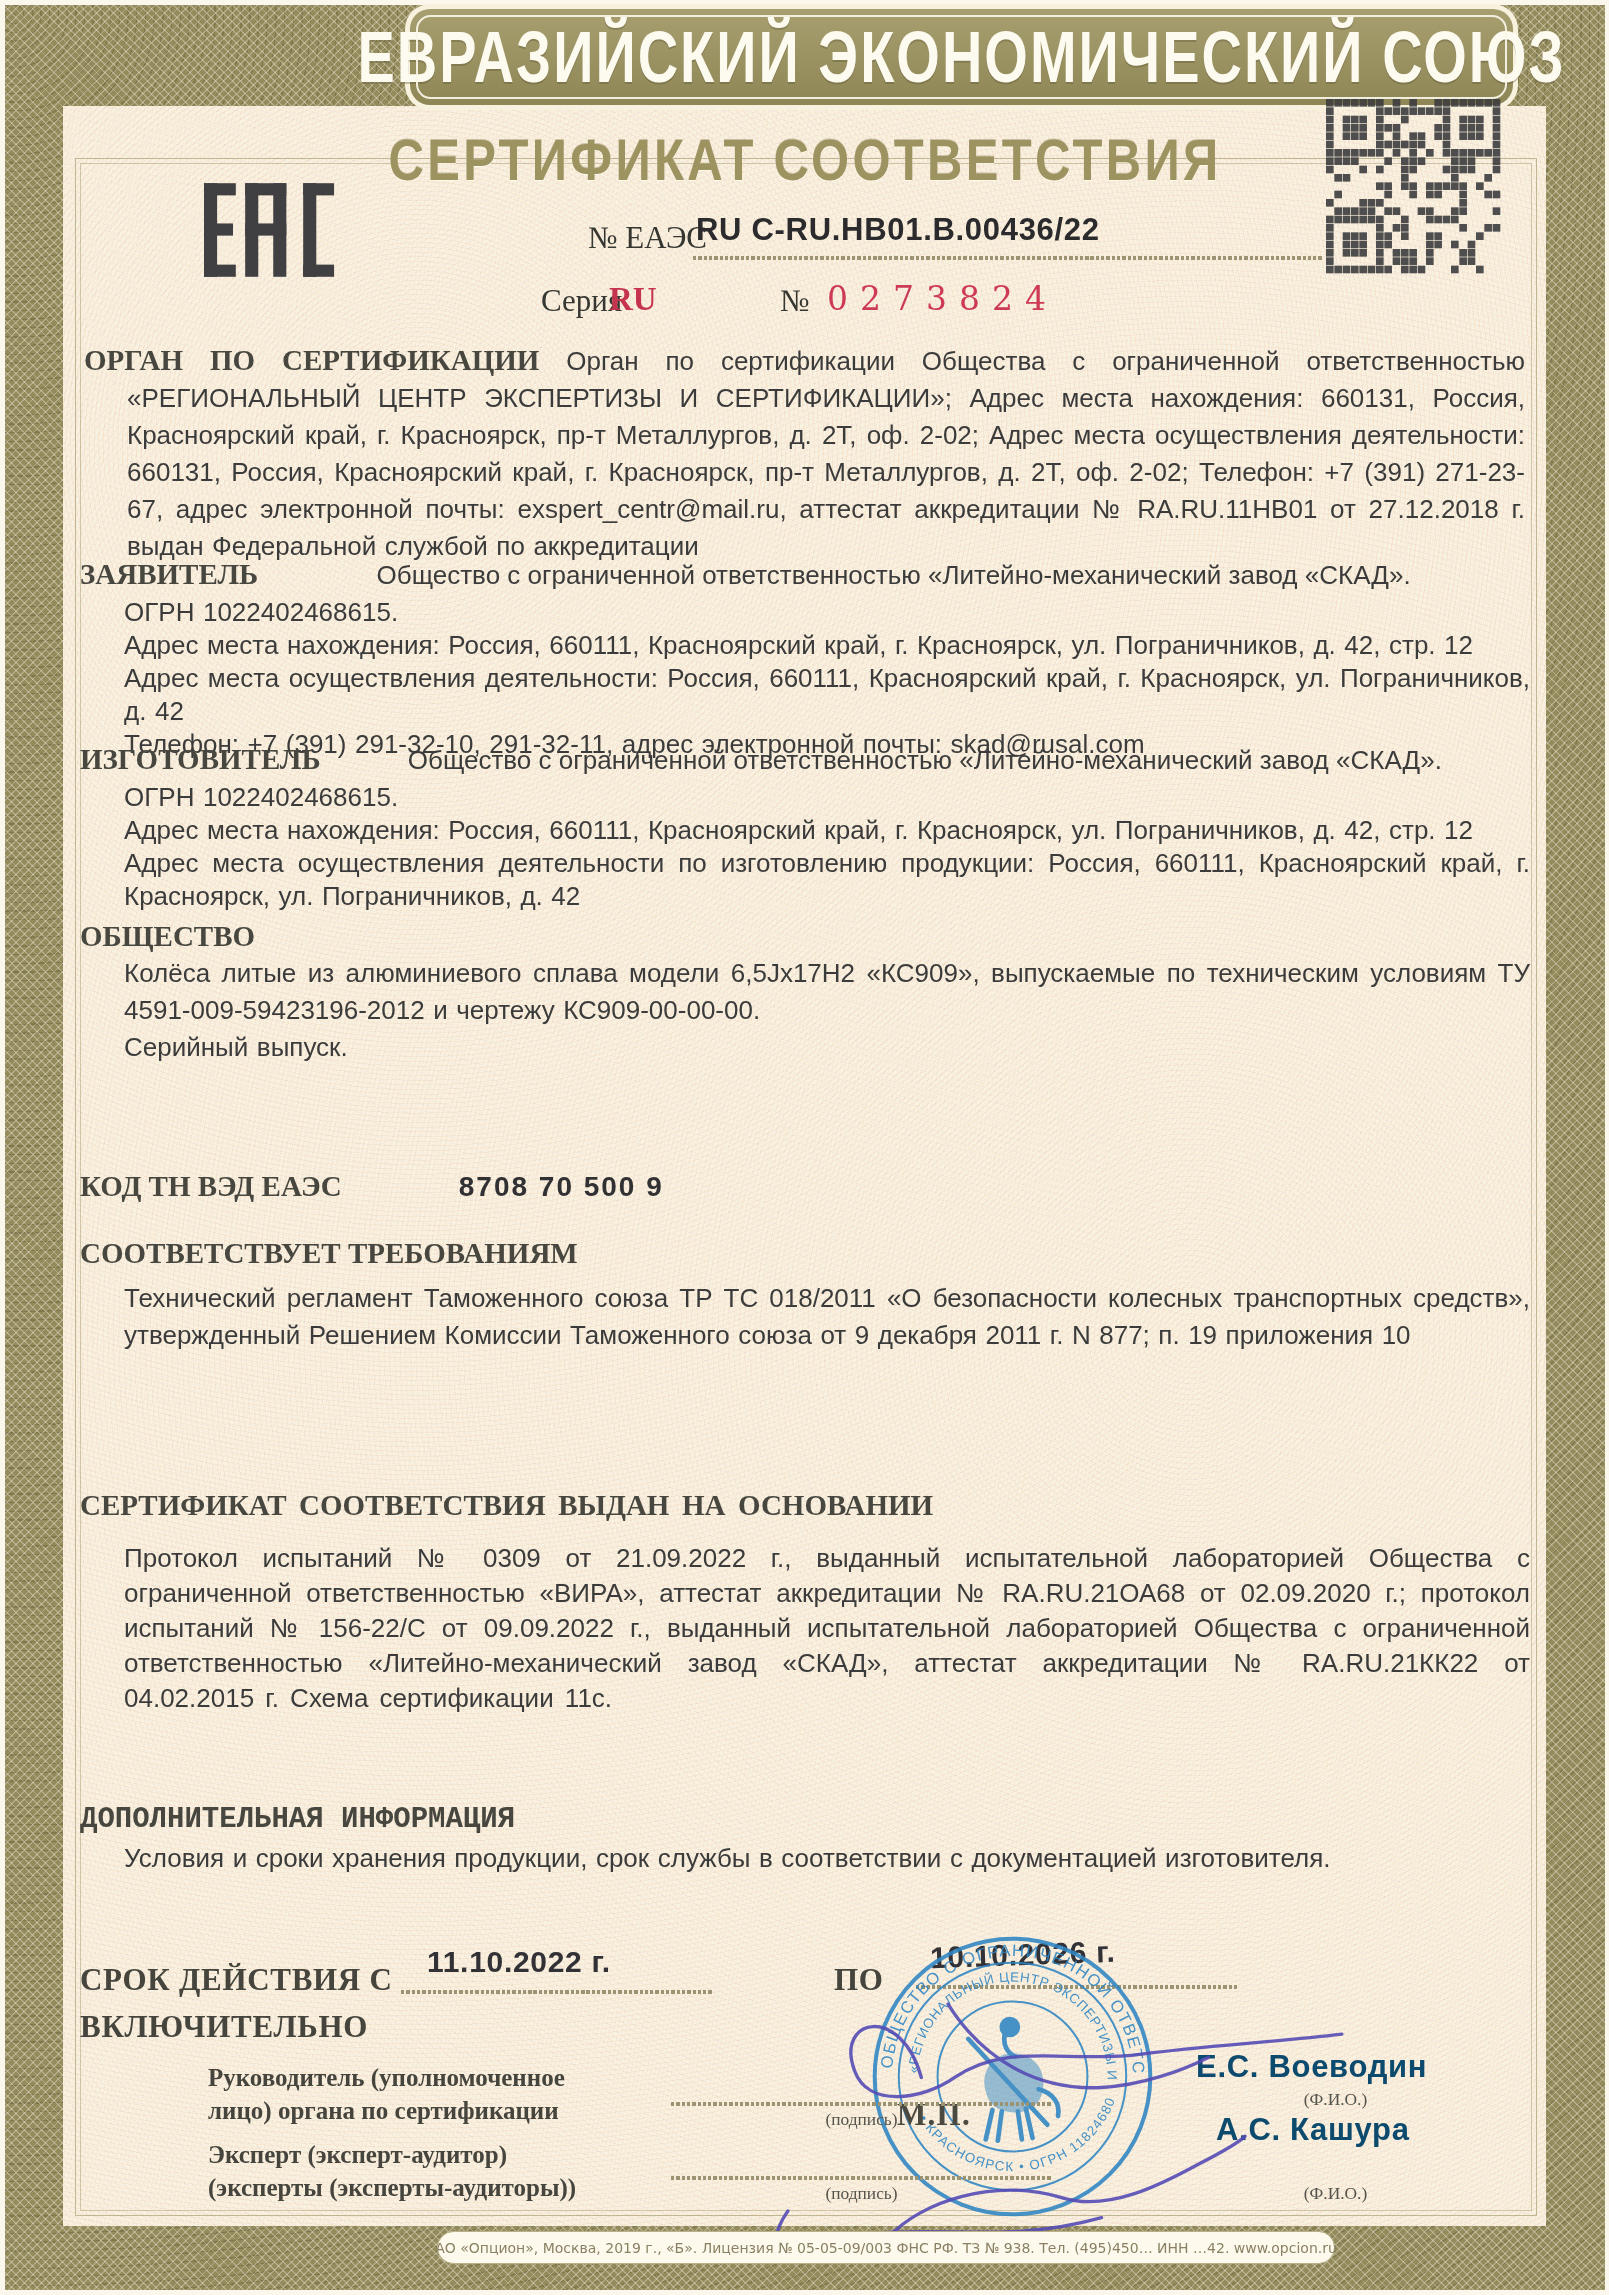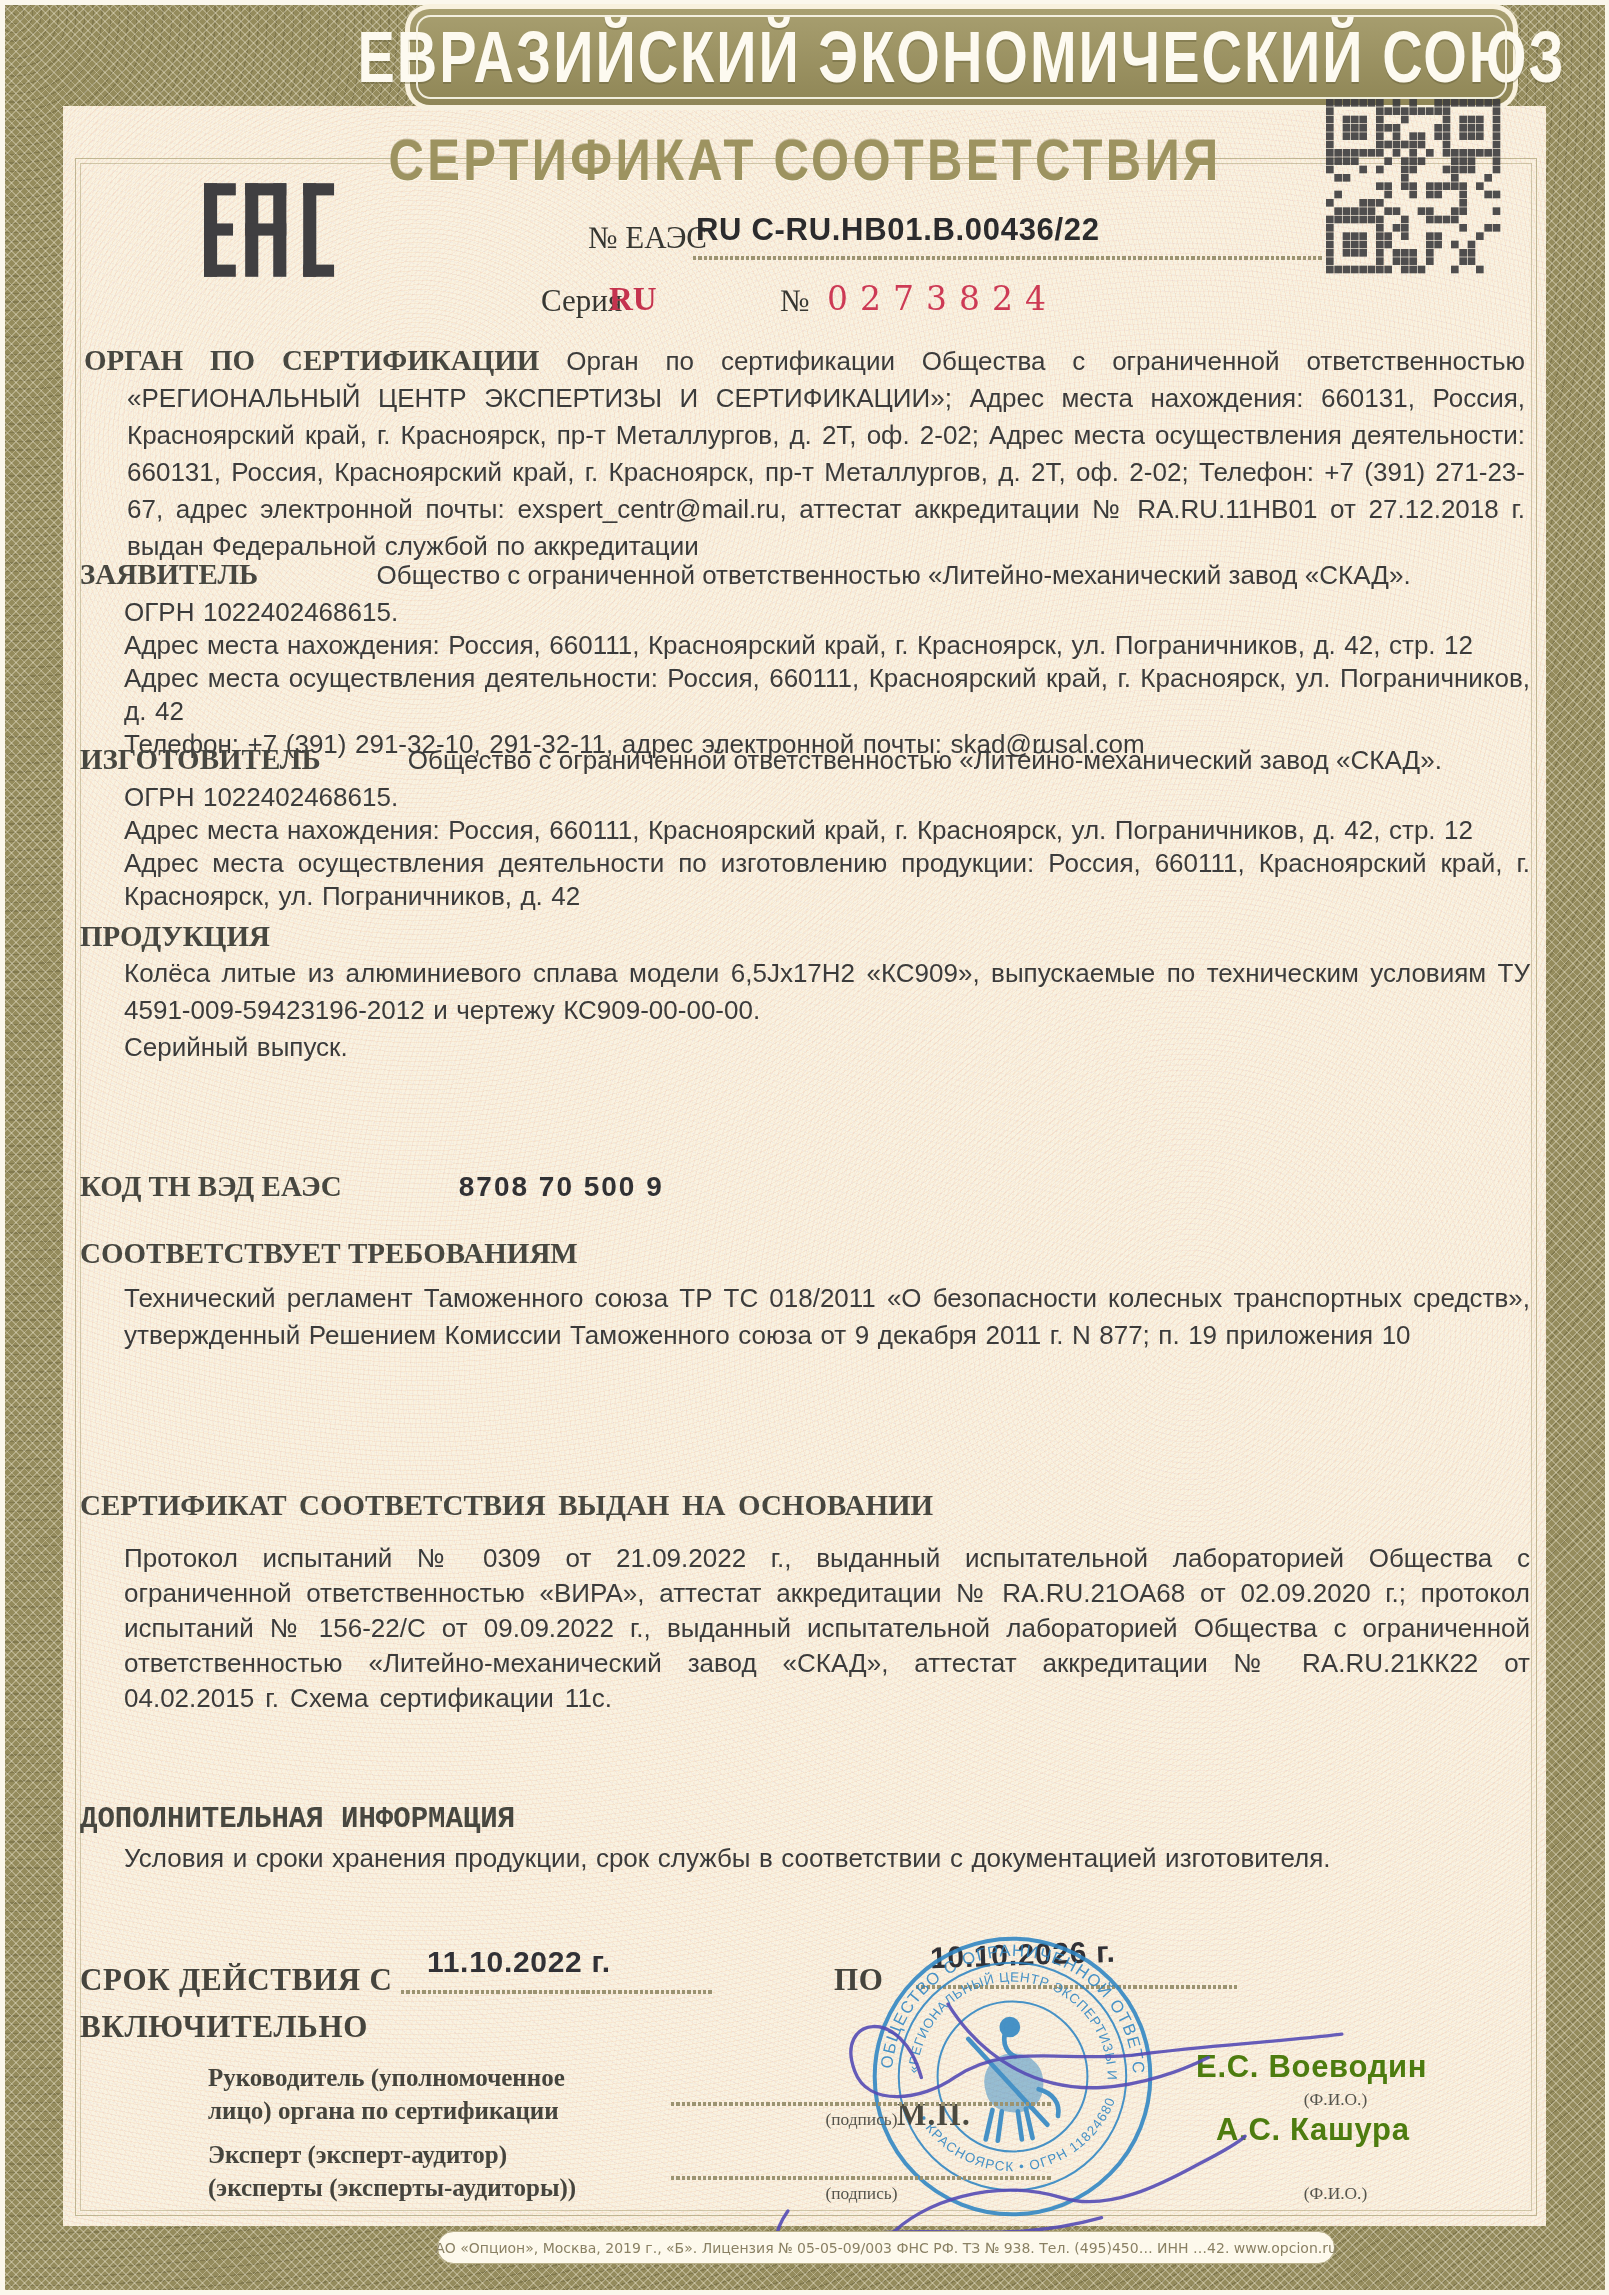--- a/index.html
+++ b/index.html
@@ -68,21 +68,21 @@
   .plain{margin:0;}
   
   .v-label{position:absolute;font-family:"Liberation Serif",serif;font-weight:700;
     font-size:31px;color:#45443d;letter-spacing:0.7px;}
   .v-date{position:absolute;font-size:30px;font-weight:700;color:#313136;letter-spacing:0.7px;}
   
   .sig-label{position:absolute;font-family:"Liberation Serif",serif;font-weight:700;
     font-size:25px;color:#45443d;}
   .caption{position:absolute;font-family:"Liberation Serif",serif;font-size:17.4px;
     color:#55544c;text-align:center;}
-  .person{position:absolute;font-size:31px;font-weight:700;color:#4d7c0f;letter-spacing:0.7px;}
+  .person{position:absolute;font-size:31px;font-weight:700;color:#0c4a6e;letter-spacing:0.7px;}
   .mp{position:absolute;left:897px;top:2097px;font-family:"Liberation Serif",serif;
     font-weight:700;font-size:31px;color:#4b4a41;letter-spacing:1.3px;}
   .stamp{position:absolute;left:868px;top:1932px;width:289px;height:289px;opacity:.88;}
   .sigs{position:absolute;left:634px;top:1964px;width:835px;height:287px;}
   
   .pill{position:absolute;left:437px;top:2231px;width:898px;height:33px;border-radius:17.4px;
     background:#fdf9ec;border:1.3px solid #b9b08a;box-sizing:border-box;
     display:flex;align-items:center;justify-content:center;}
   .pill span{font-size:14px;color:#8a8164;font-family:"DejaVu Sans",sans-serif;white-space:nowrap;}
 </style>
@@ -378,21 +378,21 @@
       <span class="sec-h">ИЗГОТОВИТЕЛЬ</span>
       <span class="name">Общество с ограниченной ответственностью «Литейно-механический завод «СКАД».</span>
     </div>
   </div>
   <div class="abs body-txt" style="left:124px;top:781px;width:1406px;line-height:33px;">
     <p class="plain">ОГРН 1022402468615.</p>
     <p class="plain">Адрес места нахождения: Россия, 660111, Красноярский край, г. Красноярск, ул. Пограничников, д. 42, стр. 12</p>
     <p class="plain">Адрес места осуществления деятельности по изготовлению продукции: Россия, 660111, Красноярский край, г. Красноярск, ул. Пограничников, д. 42</p>
   </div>
 
-  <div class="abs sec-h" style="left:80px;top:920px;">ПРОДУКЦИЯ</div>
+  <div class="abs sec-h" style="left:80px;top:920px;">ОБЩЕСТВО</div>
   <div class="abs body-txt" style="left:124px;top:955px;width:1406px;">
     <p class="plain">Колёса литые из алюминиевого сплава модели 6,5Jх17Н2 «КС909», выпускаемые по техническим условиям ТУ 4591-009-59423196-2012 и чертежу КС909-00-00-00.</p>
     <p class="plain" style="text-align:left;">Серийный выпуск.</p>
   </div>
 
   <div class="abs" style="left:80px;top:1170px;display:flex;align-items:baseline;">
     <span class="sec-h">КОД ТН ВЭД ЕАЭС</span>
     <span style="margin-left:117px;font-size:28px;font-weight:600;color:#313134;letter-spacing:2px;">8708 70 500 9</span>
   </div>
 

